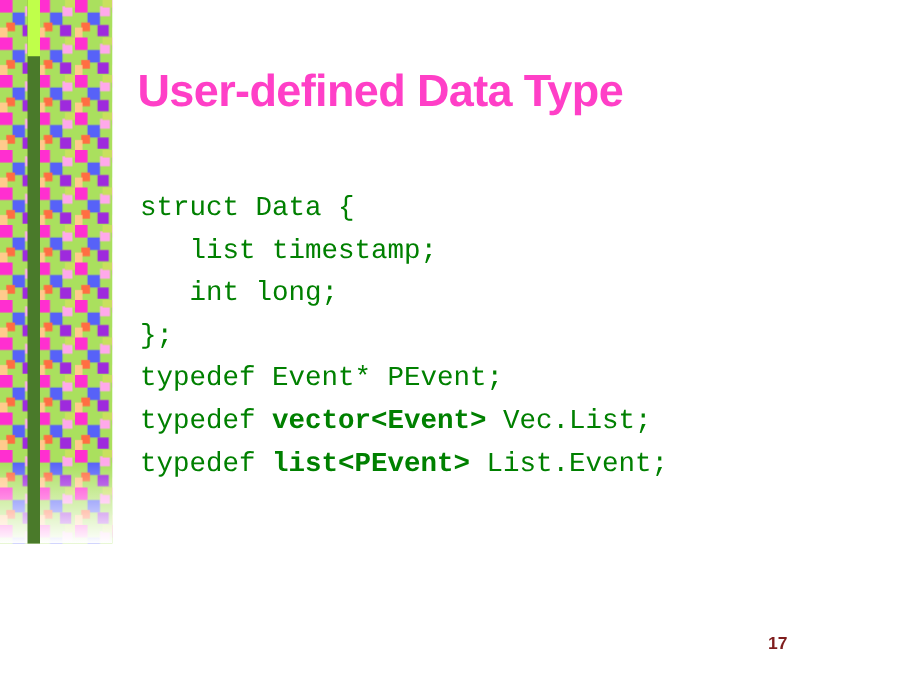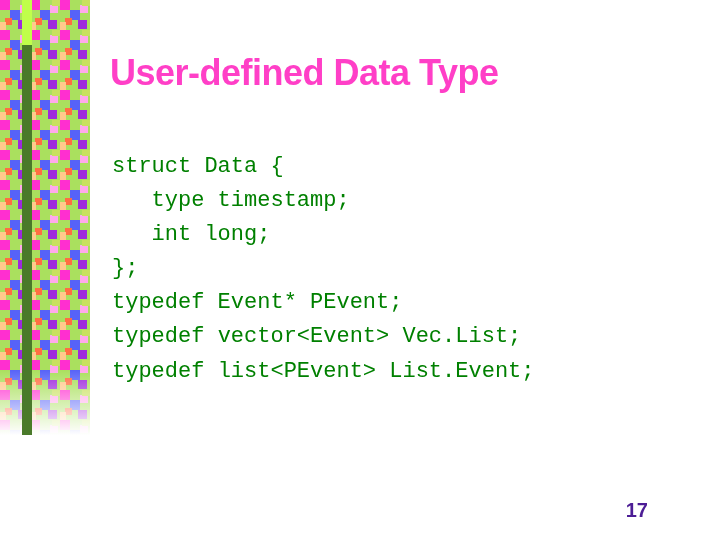--- a/index.html
+++ b/index.html
@@ -36,29 +36,29 @@
   .code-block {
     position: absolute;
     left: 112px;
     top: 150px;
     font-family: "Courier New", Courier, monospace;
     font-size: 22px;
     line-height: 1.55;
     color: #008000;
     white-space: pre;
   }
-  .code-block .bold { font-weight: normal; }
+  .code-block .bold { font-weight: bold; }
   .page-number {
     position: absolute;
-    right: 12px;
+    right: 30px;
     bottom: 18px;
     font-family: "Arial Black", Arial, sans-serif;
     font-weight: 900;
-    font-size: 20px;
-    color: #4c1d95;
+    font-size: 14px;
+    color: #7f1d1d;
   }
 </style>
 </head>
 <body>
 
 <div class="slide">
 
   <div class="sidebar">
     <svg width="90" height="435" viewBox="0 0 90 435">
       <defs>
@@ -82,21 +82,21 @@
       <rect x="0" y="0" width="90" height="435" fill="#ff2fd0" opacity="0.15"></rect>
       <rect x="0" y="0" width="90" height="435" fill="url(#fade)"></rect>
       <rect x="22" y="0" width="10" height="435" fill="#4a7a2a"></rect>
       <rect x="22" y="0" width="10" height="45" fill="#c0ff4a"></rect>
     </svg>
   </div>
 
   <h1 class="title">User-defined Data Type</h1>
 
   <div class="code-block"><span>struct Data {</span>
-<span>   type timestamp;</span>
+<span>   list timestamp;</span>
 <span>   int long;</span>
 <span>};</span>
 <span>typedef Event* PEvent;</span>
 <span>typedef </span><span class="bold">vector&lt;Event&gt;</span><span> Vec.List;</span>
 <span>typedef </span><span class="bold">list&lt;PEvent&gt;</span><span> List.Event;</span></div>
 
   <div class="page-number">17</div>
 
 </div>
 

